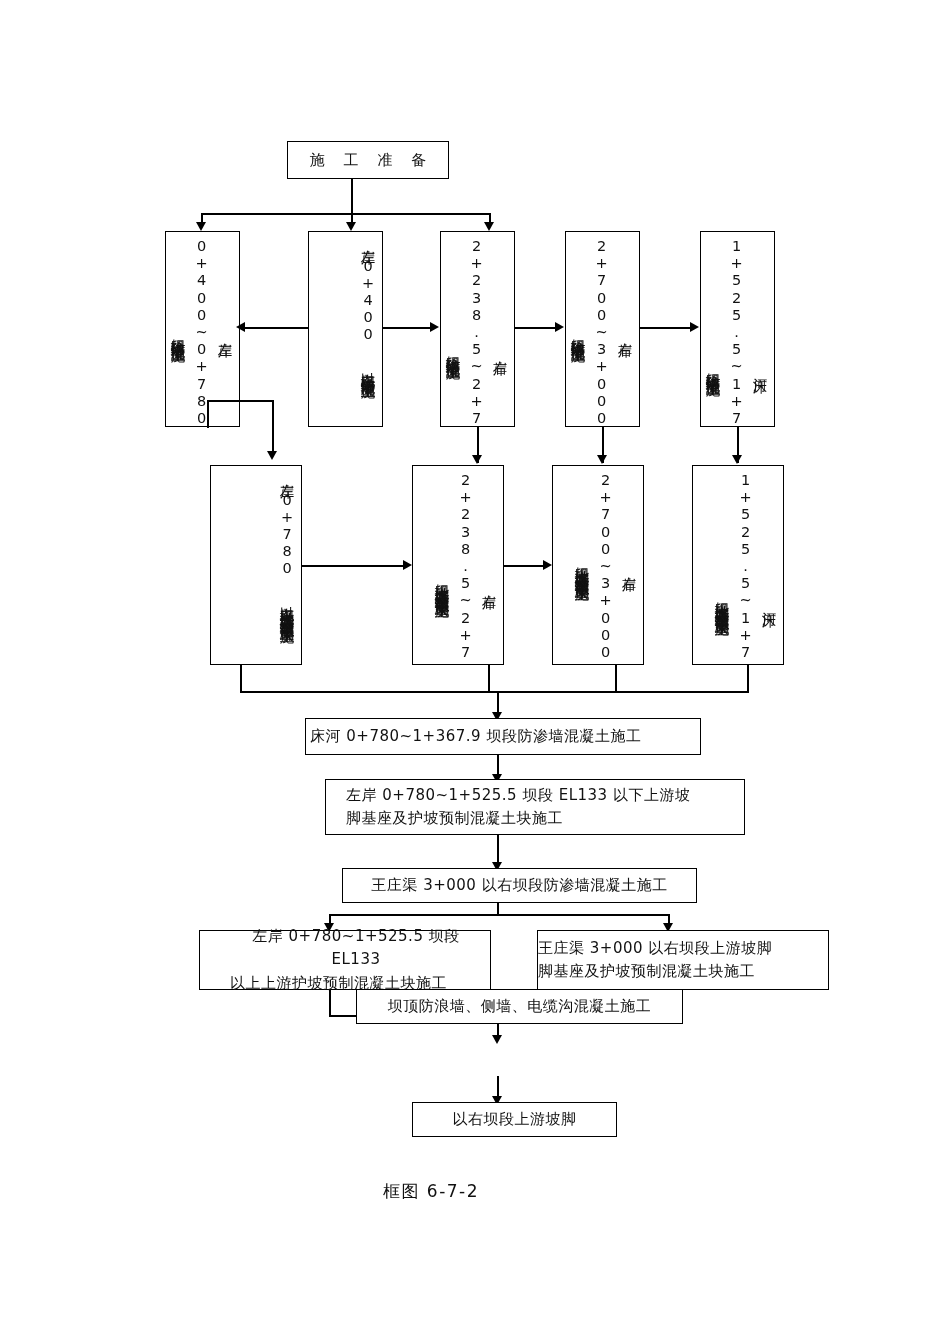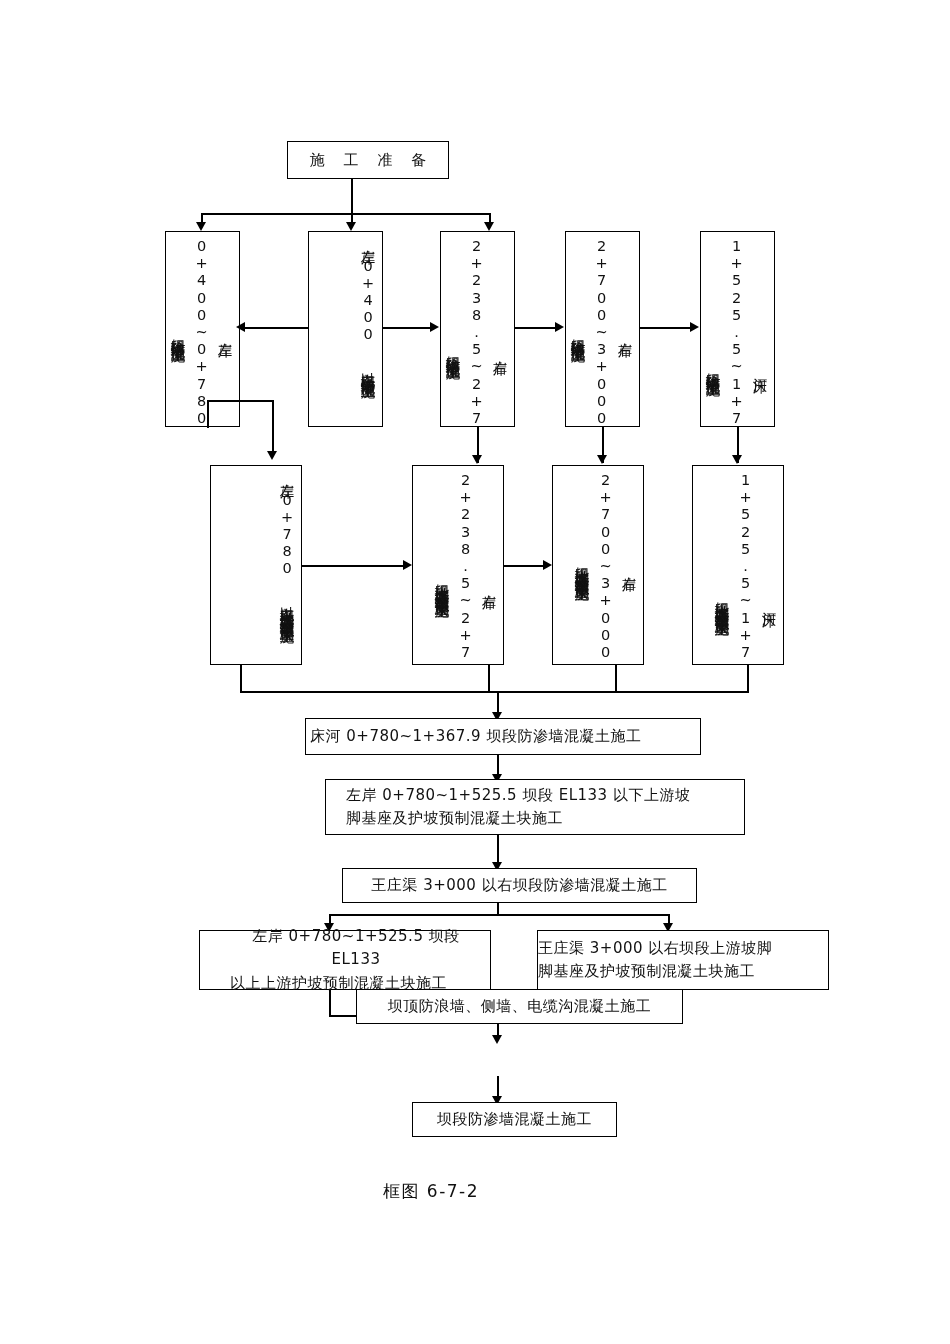--- a/index.html
+++ b/index.html
@@ -209,17 +209,17 @@
   <div class="ln vln" style="left:668px; top:990px; height:26px;"></div>
   <div class="ln hln" style="left:329px; top:1015px; width:341px;"></div>
   <div class="ln vln" style="left:497px; top:1015px; height:24px;"></div>
   <div class="arrow-down" style="left:492px; top:1035px;"></div>
 
   <div class="box h" style="left:340px; top:989px; width:327px; height:35px;">坝顶防浪墙、侧墙、电缆沟混凝土施工</div>
 
   <div class="ln vln" style="left:497px; top:1076px; height:24px;"></div>
   <div class="arrow-down" style="left:492px; top:1096px;"></div>
 
-  <div class="box h" style="left:396px; top:1102px; width:205px; height:35px;">坝段防渗墙混凝土施工</div>
+  <div class="box h" style="left:396px; top:1102px; width:205px; height:35px;">以右坝段上游坡脚</div>
 
   <div class="caption" style="left:0px; top:1180px; width:862px;">框图 6-7-2</div>
 
 </div>
 
 </body></html>

